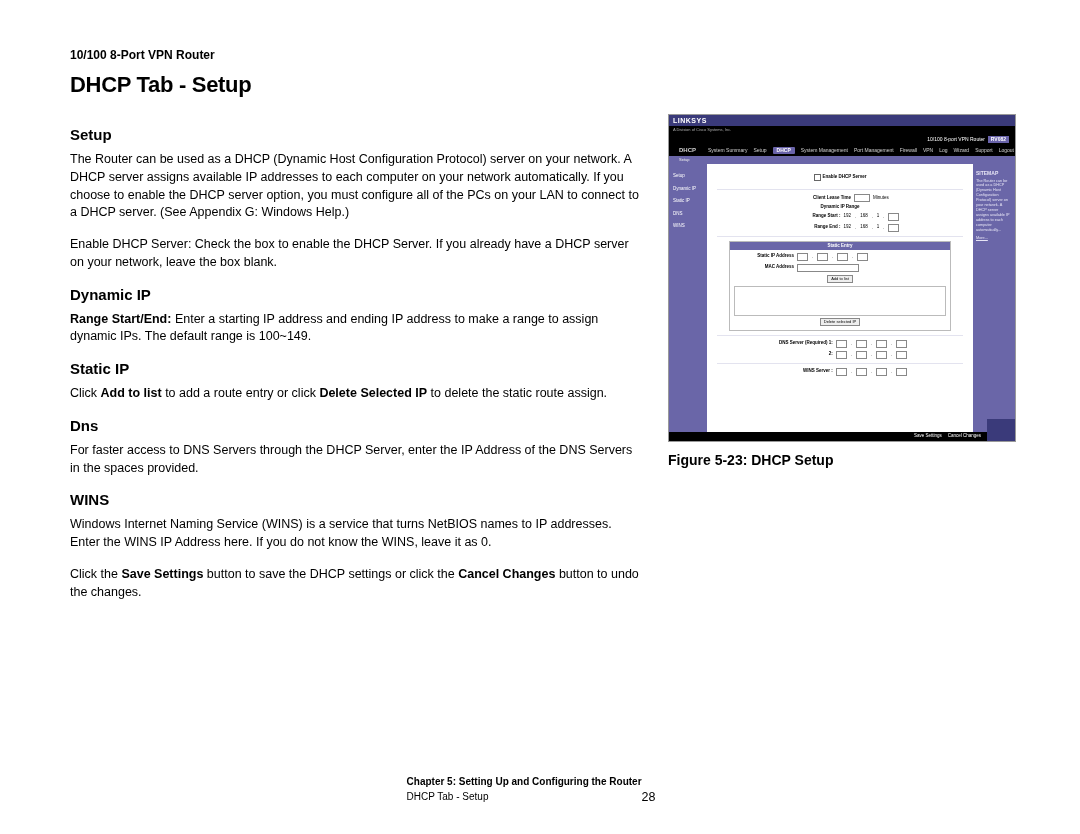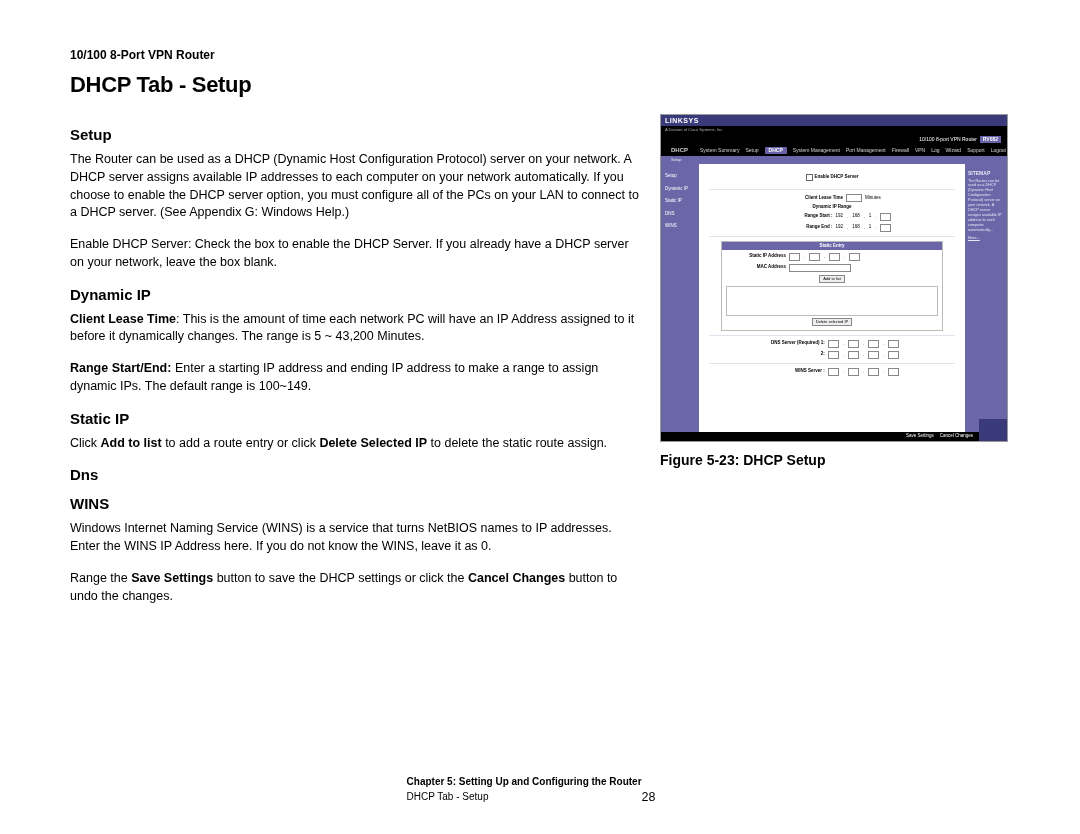--- a/index.html
+++ b/index.html
@@ -1,19 +1,19 @@
 <!DOCTYPE html>
 <html><head>
 <meta charset="utf-8">
 <style>
 html,body{margin:0;padding:0;background:#fff;font-family:Arial,Helvetica,sans-serif;color:#000}
 .page{width:1052px;height:834px;box-sizing:border-box;padding:48px 80px 0 70px;position:relative}
 .header{font-size:12px;font-weight:bold;margin-bottom:10px}
 .title{font-size:22px;font-weight:bold;letter-spacing:-.3px;margin:0 0 16px 0}
-.cols{display:flex;gap:20px}
+.cols{display:flex;gap:28px}
 .left{flex:0 0 570px}
 .right{flex:1}
 .h2{font-size:15px;font-weight:600;margin:12px 0 8px 0}
 .p{font-size:12.5px;line-height:1.42;margin:0 0 14px 0}
 .b{font-weight:bold}
 .fig{border:1px solid #999;width:346px;height:326px;background:#f8f8fb;position:relative;overflow:hidden;font-size:5px;line-height:1}
 .fig .topbar{background:#3a3a7a;color:#fff;height:11px;display:flex;align-items:center;padding-left:4px;font-weight:bold;font-size:7px;letter-spacing:.5px}
 .fig .sub{background:#000;color:#aaa;height:8px;font-size:4px;display:flex;align-items:center;padding-left:4px}
 .fig .row2{background:#000;color:#fff;height:10px;display:flex;align-items:center;justify-content:flex-end;padding-right:6px;font-size:5px}
 .fig .tabs{background:#000;color:#fff;height:12px;display:flex;align-items:center;font-size:5px;gap:6px;padding-left:10px}
@@ -52,31 +52,31 @@
 <div class="page">
   <div class="header">10/100 8-Port VPN Router</div>
   <h1 class="title">DHCP Tab - Setup</h1>
   <div class="cols">
     <div class="left">
       <div class="h2">Setup</div>
       <p class="p">The Router can be used as a DHCP (Dynamic Host Configuration Protocol) server on your network. A DHCP server assigns available IP addresses to each computer on your network automatically. If you choose to enable the DHCP server option, you must configure all of the PCs on your LAN to connect to a DHCP server. (See Appendix G: Windows Help.)</p>
       <p class="p">Enable DHCP Server: Check the box to enable the DHCP Server. If you already have a DHCP server on your network, leave the box blank.</p>
 
       <div class="h2">Dynamic IP</div>
-      <p class="p"><span class="b">Client Lease Time</span><span>: This is the amount of time each network PC will have an IP Address assigned to it before it dynamically changes. The range is 5 ~ 43,200 Minutes.</span></p>
       <p class="p"><span class="b">Range Start/End:</span><span> Enter a starting IP address and ending IP address to make a range to assign dynamic IPs. The default range is 100~149.</span></p>
 
       <div class="h2">Static IP</div>
       <p class="p"><span>Click </span><span class="b">Add to list</span><span> to add a route entry or click </span><span class="b">Delete Selected IP</span><span> to delete the static route assign.</span></p>
 
       <div class="h2">Dns</div>
+      <p class="p">For faster access to DNS Servers through the DHCP Server, enter the IP Address of the DNS Servers in the spaces provided.</p>
 
       <div class="h2">WINS</div>
       <p class="p">Windows Internet Naming Service (WINS) is a service that turns NetBIOS names to IP addresses. Enter the WINS IP Address here. If you do not know the WINS, leave it as 0.</p>
-      <p class="p"><span>Range the </span><span class="b">Save Settings</span><span> button to save the DHCP settings or click the </span><span class="b">Cancel Changes</span><span> button to undo the changes.</span></p>
+      <p class="p"><span>Click the </span><span class="b">Save Settings</span><span> button to save the DHCP settings or click the </span><span class="b">Cancel Changes</span><span> button to undo the changes.</span></p>
     </div>
 
     <div class="right">
       <div class="fig">
         <div class="topbar">
             <span>LINKSYS</span>
           </div>
         <div class="sub">A Division of Cisco Systems, Inc.</div>
         <div class="row2"><span>10/100 8-port VPN Router</span>&nbsp;&nbsp;<span style="background:#6963a9;padding:1px 3px;font-weight:bold">RV082</span></div>
         <div class="tabs">

